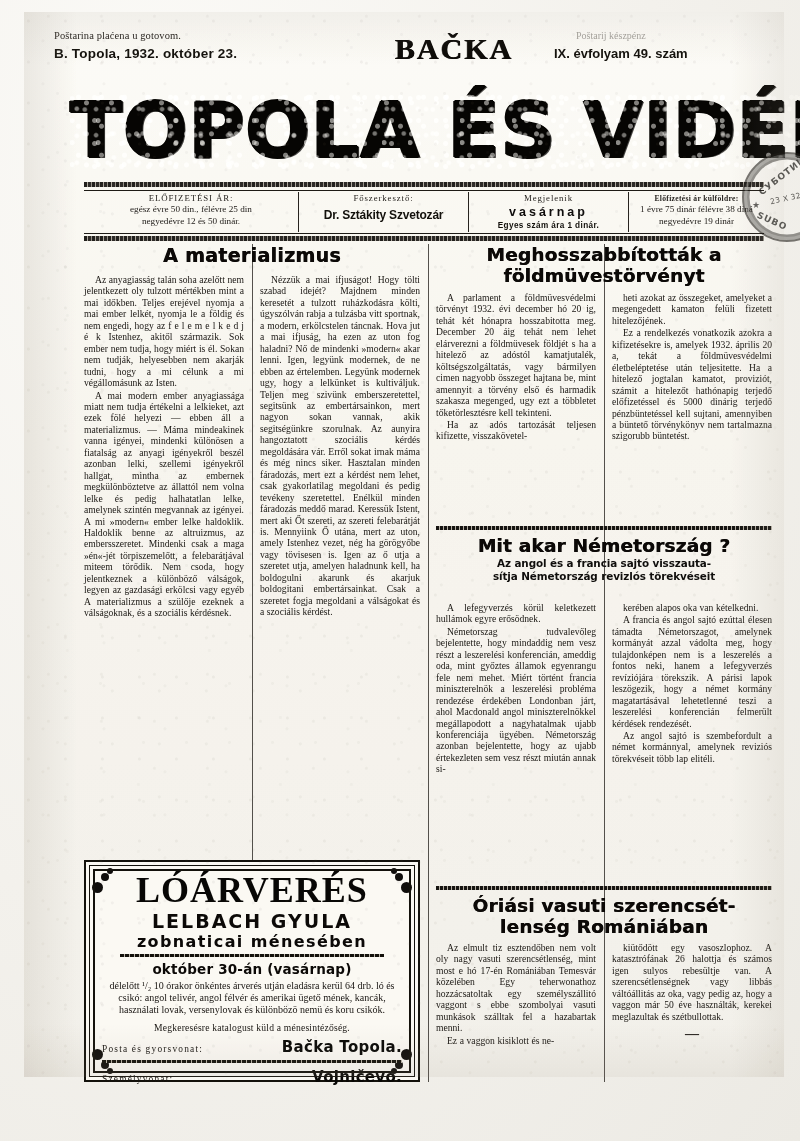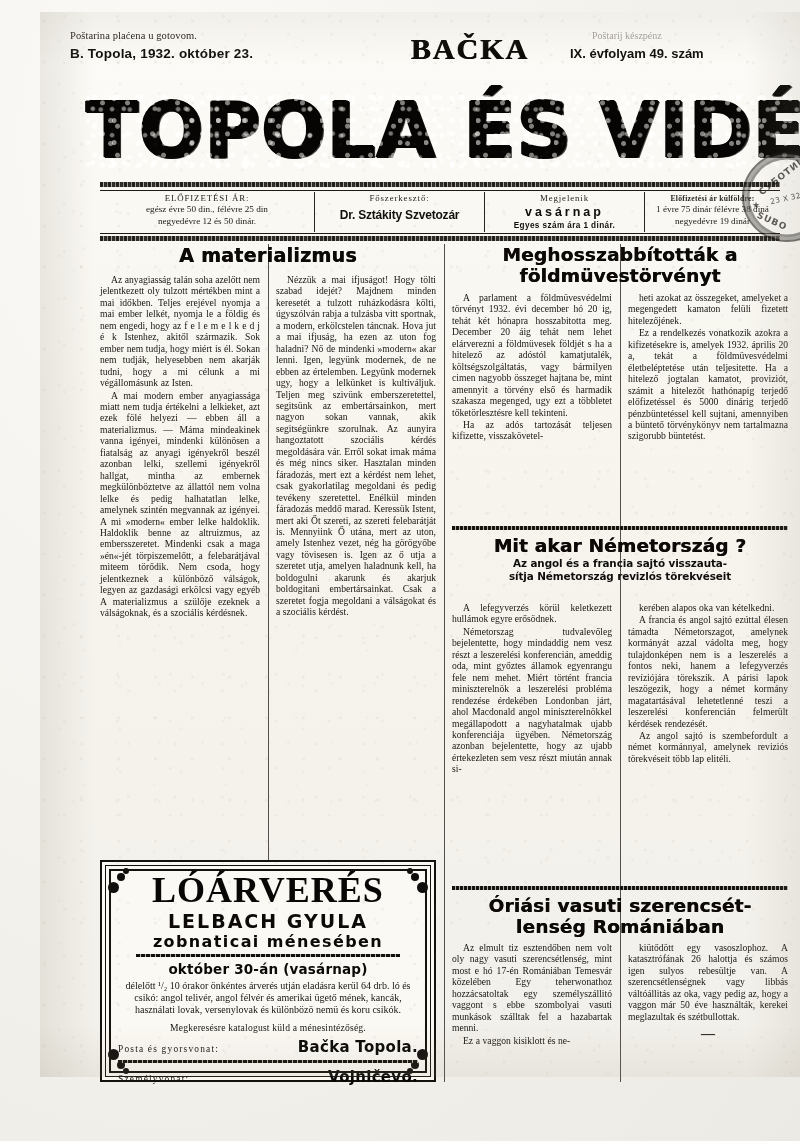--- a/index.html
+++ b/index.html
@@ -15,21 +15,21 @@
   
   .page{
     position:absolute;
     left:0;top:0;
     width:800px;height:1141px;
     background:
       radial-gradient(ellipse at 20% 12%, #fbfaf7 0%, #f3f1ec 55%, #eceae4 100%);
   }
   .sheet{
     position:absolute;
-    left:40px; top:12px; width:760px; height:1065px;
+    left:24px; top:12px; width:760px; height:1065px;
     background:
       linear-gradient(180deg,#f7f6f2 0%,#f2f0ea 40%,#eeece6 100%);
     filter:contrast(1.04);
   }
   
   .grain{
     position:absolute;inset:0;
     background-image:
       radial-gradient(circle at 12% 22%, rgba(120,110,95,.08) 0 1px, transparent 2px),
       radial-gradient(circle at 46% 9%,  rgba(120,110,95,.07) 0 1px, transparent 2px),

